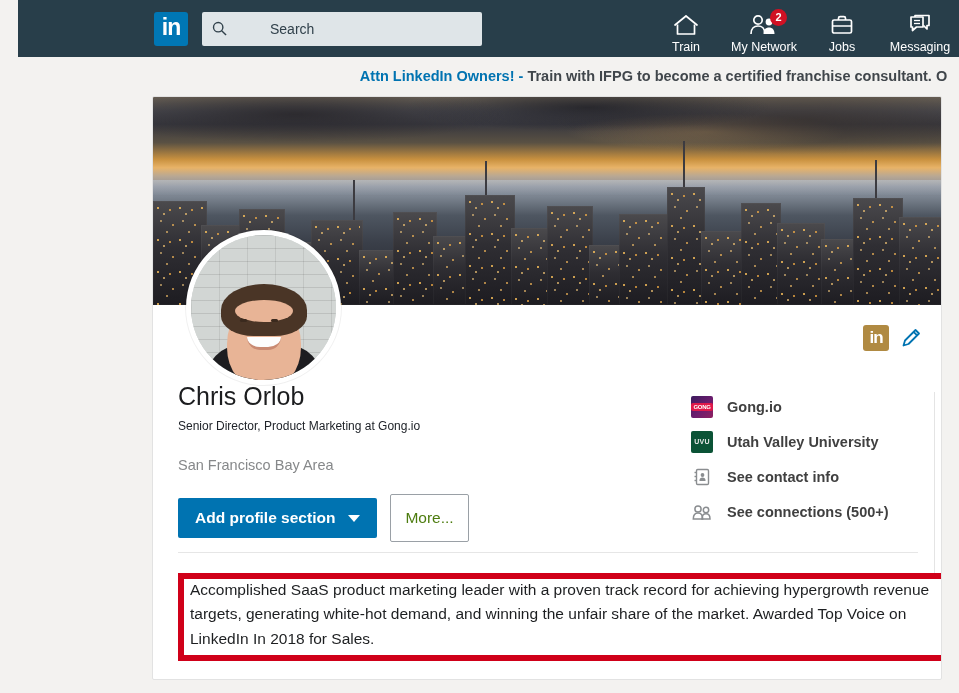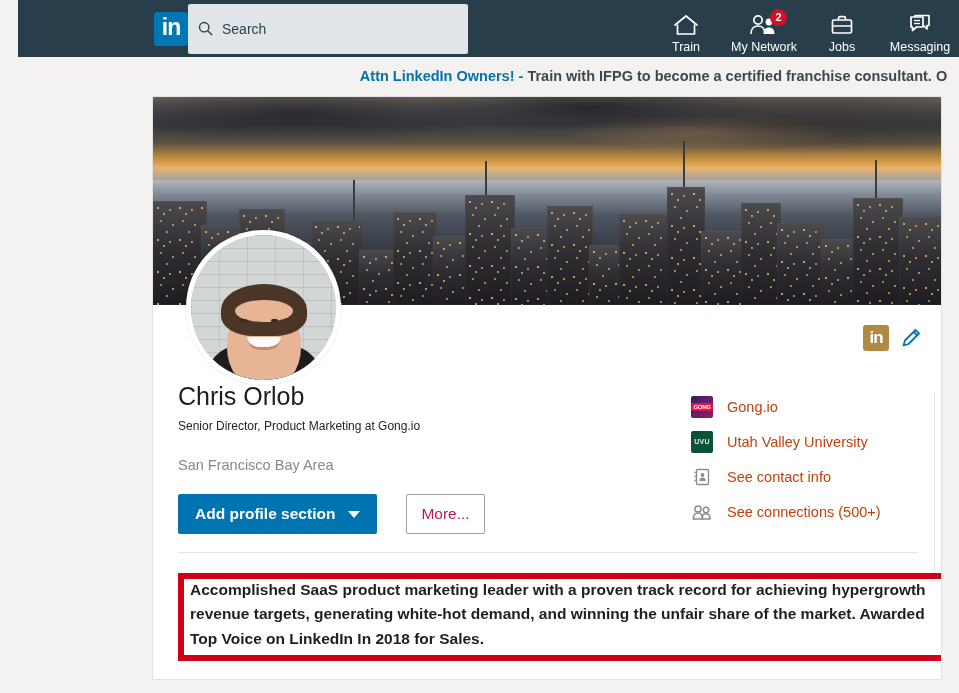--- a/index.html
+++ b/index.html
@@ -19,23 +19,23 @@
   }
   .nav-left { display:flex; align-items:center; margin-left:136px; }
   .li-logo {
     width:34px; height:34px; background:#0077b5; border-radius:3px;
     display:flex; align-items:center; justify-content:center;
     font-weight:bold; font-size:23px; color:#fff; line-height:1;
     letter-spacing:-1px; font-family:"Liberation Sans", sans-serif;
   }
   .li-logo span { position:relative; top:-1px; }
   .search-box {
-    margin-left:0; width:280px; height:50px;
+    margin-left:14px; width:280px; height:34px;
     background:#dfe5e8; border-radius:2px;
-    display:flex; align-items:center; padding:0 10px;
+    display:flex; align-items:center; padding:0 10px;gap:34px;
   }
   .search-box .mag { width:15px; height:15px; flex:none; }
   .search-ph {
     margin-left:9px; font-size:14px; color:#31414b;
   }
 
   .nav-right {
     margin-left:auto; display:flex; align-items:flex-end;
     height:57px; padding-bottom:3px;
   }
@@ -193,38 +193,38 @@
   .col-right { position:absolute; left:538px; top:7px; width:230px; }
   .vdiv {
     position:absolute; left:781px; top:10px; width:1px; height:250px;
     background:#e4e4e4;
   }
 
   .p-name { font-size:25px; color:#1c1d1f; font-weight:400; line-height:1.18; }
   .p-headline { font-size:12px; color:#20242a; margin-top:7px; line-height:1.3; }
   .p-location { font-size:14.5px; color:#86888a; margin-top:23px; }
 
-  .btn-row { display:flex; align-items:center; gap:29px; margin-top:21px; }
+  .btn-row { display:flex; align-items:center; gap:13px; margin-top:21px; }
   .btn-primary {
     background:#0073b1; color:#fff; border:none; border-radius:2px;
     height:40px; padding:0 17px; font-size:15.5px; font-weight:bold;
     display:flex; align-items:center; gap:13px; cursor:pointer;
     font-family:"Liberation Sans", sans-serif;
   }
   .caret { width:0;height:0;border-left:6px solid transparent;border-right:6px solid transparent;border-top:7px solid #fff; }
   .btn-ghost {
-    background:#fff; color:#be185d; border:1px solid #9aa0a6; border-radius:2px;
-    height:40px; padding:0 14px; font-size:15.5px; cursor:pointer;
+    background:#fff; color:#4d7c0f; border:1px solid #9aa0a6; border-radius:2px;
+    height:48px; padding:0 14px; font-size:15.5px; cursor:pointer;
     font-family:"Liberation Sans", sans-serif;
   }
 
   .info-item { display:flex; align-items:center; height:35px; cursor:pointer; }
   .info-logo { width:22px; height:22px; flex:none; border-radius:2px; overflow:hidden; }
   .info-ico { width:22px; height:22px; flex:none; display:flex; align-items:center; justify-content:center; }
-  .info-label { margin-left:14px; font-size:14.5px; font-weight:normal; color:#c2410c; white-space:nowrap; }
+  .info-label { margin-left:14px; font-size:14.5px; font-weight:bold; color:#404040; white-space:nowrap; }
   .logo-gong {
     background:linear-gradient(135deg,#3b1b5e 0%,#6c1c6e 55%,#8f2060 100%);
     display:flex; align-items:center; justify-content:center;
   }
   .logo-gong i {
     font-style:normal; font-size:6px; font-weight:bold; color:#fff;
     background:#e0184a; padding:1px 2px; border-radius:2px; letter-spacing:-.3px;
   }
   .logo-uvu {
     background:#0b5336; display:flex; align-items:center; justify-content:center;
@@ -232,21 +232,20 @@
   .logo-uvu i {
     font-style:normal; font-size:7px; font-weight:bold; color:#e9e9e9; letter-spacing:.3px;
   }
 
   
   .hdiv { position:absolute; left:25px; top:455px; width:740px; height:1px; background:#e6e6e6; }
   .summary-box {
     position:absolute; left:25px; top:476px; width:780px; height:88px;
     border:6px solid #d00019;
     background:#fff;
-    font-weight:bold;
   }
   .summary-text {
     position:absolute; left:6px; top:-1px; width:740px;
     font-size:15.5px; color:#1d1f21; line-height:1.58;
   }
 </style>
 </head>
 <body>
 
 <div class="navbar">

